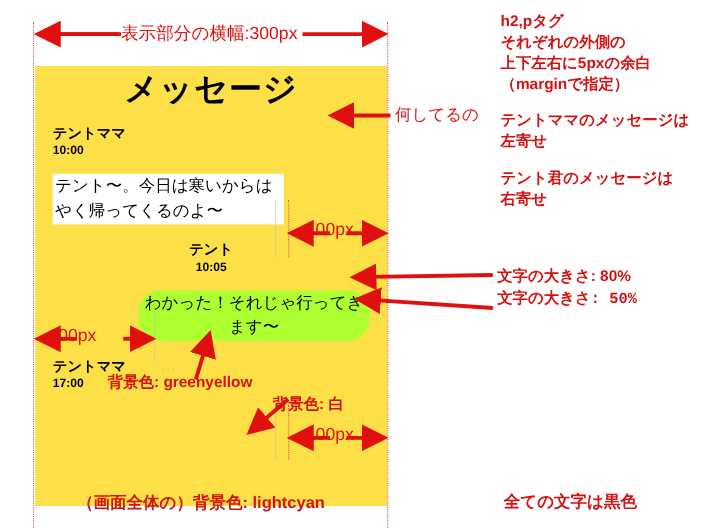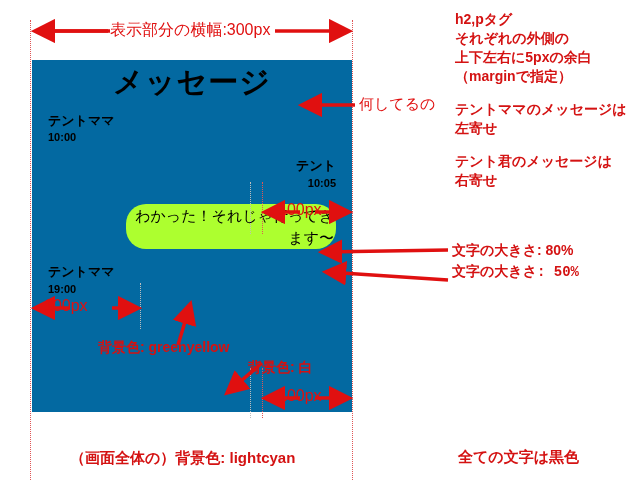--- a/index.html
+++ b/index.html
@@ -13,22 +13,22 @@
     font-family: "Liberation Sans", "DejaVu Sans", sans-serif;
     position: relative;
     overflow: hidden;
   }
   
   #screen-panel {
     position: absolute;
     left: 32px;
     top: 60px;
     width: 320px;
-    height: 352px;
-    background: #0369a1; 
+    height: 400px;
+    background: #fde047; 
     box-sizing: border-box;
   }
   #screen-title {
     margin: 5px;
     text-align: center;
     font-size: 30px;
     font-weight: bold;
     color: #000;
     line-height: 1.1;
     letter-spacing: 1px;
@@ -55,21 +55,21 @@
     font-size: 15px;
     color: #000;
     line-height: 1.45;
     padding: 1px 2px;
     box-sizing: border-box;
   }
   .bubble.white  { background: #ffffff; }
   .bubble.green  { background: #adff2f; } 
 
   .align-left  { text-align: left; }
-  .align-right { text-align: right; }
+  .align-right { text-align: center; }
 
   .left-msg  .bubble { width: 210px; margin-right: auto; }
   .right-msg .bubble { width: 210px; margin-left: auto; border-radius: 20px; }
 
   
   .vline {
     position: absolute;
     width: 0;
     border-left: 1px dotted #e05555;
   }
@@ -104,31 +104,32 @@
 </head>
 <body>
 
 <div id="screen-panel">
 
   <h2 id="screen-title">メッセージ</h2>
 
   <div class="msg-block left-msg">
     <p class="sender align-left">テントママ</p>
     <p class="time align-left">10:00</p>
+    <p class="bubble white align-left">テント〜。今日は寒いからはやく帰ってくるのよ〜</p>
   </div>
 
   <div class="msg-block right-msg">
     <p class="sender align-right">テント</p>
     <p class="time align-right">10:05</p>
     <p class="bubble green align-right">わかった！それじゃ行ってきます〜</p>
   </div>
 
   <div class="msg-block left-msg">
     <p class="sender align-left">テントママ</p>
-    <p class="time align-left">19:00</p>
+    <p class="time align-left">17:00</p>
   </div>
 </div>
 
 <div class="vline" style="left:30px;  top:20px; height:460px;"></div>
 <div class="vline" style="left:352px; top:20px; height:460px;"></div>
 <div class="vline" style="left:262px; top:182px; height:52px;"></div>
 <div class="vline gray" style="left:250px; top:182px; height:52px;"></div>
 <div class="vline" style="left:262px; top:368px; height:50px;"></div>
 <div class="vline gray" style="left:250px; top:368px; height:50px;"></div>
 <div class="vline gray" style="left:140px; top:283px; height:46px;"></div>

